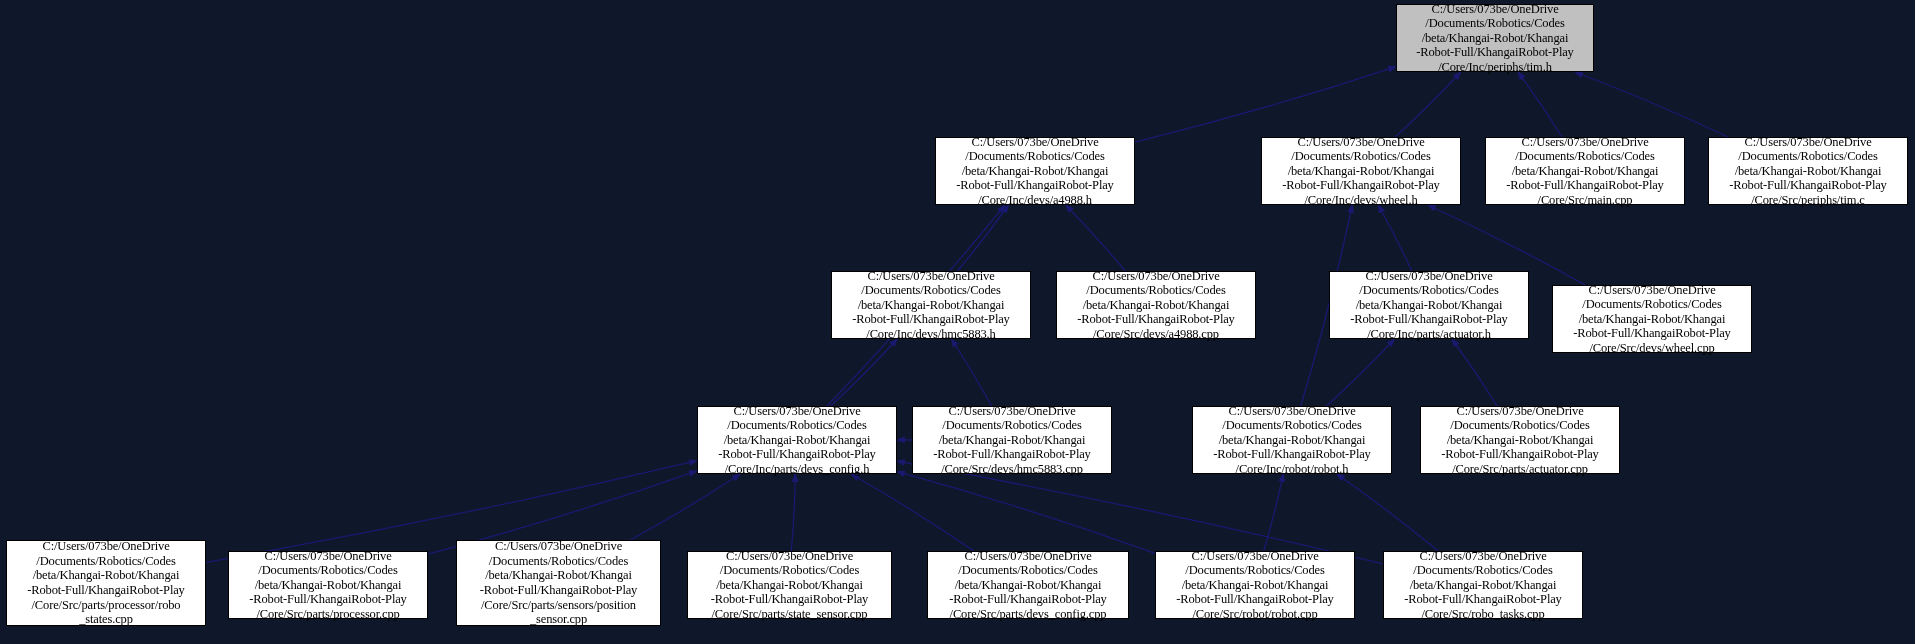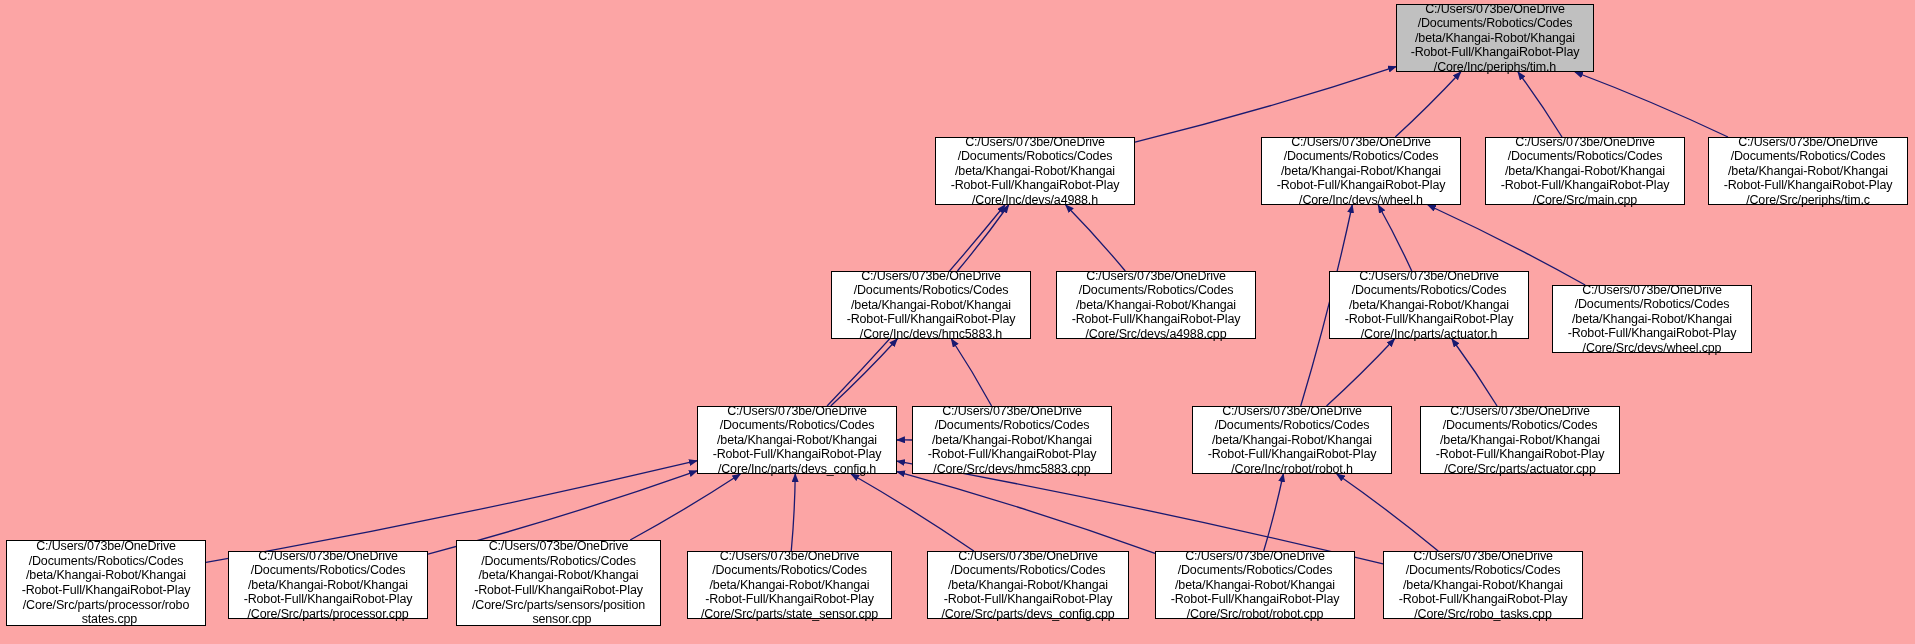--- a/index.html
+++ b/index.html
@@ -8,21 +8,22 @@
     background: #ffffff;
   }
   body {
     font-family: "Liberation Sans", sans-serif;
   }
   #graph-root {
     position: relative;
     width: 1915px;
     height: 644px;
     overflow: hidden;
-    background: #fca5a5;
+    background: #0f172a;
+    font-family: Liberation Serif, serif;
   }
   #edge-layer {
     position: absolute;
     left: 0;
     top: 0;
     width: 1915px;
     height: 644px;
   }
   .node {
     position: absolute;

